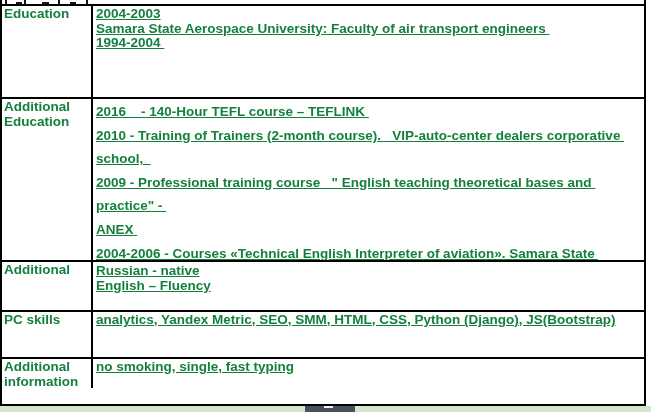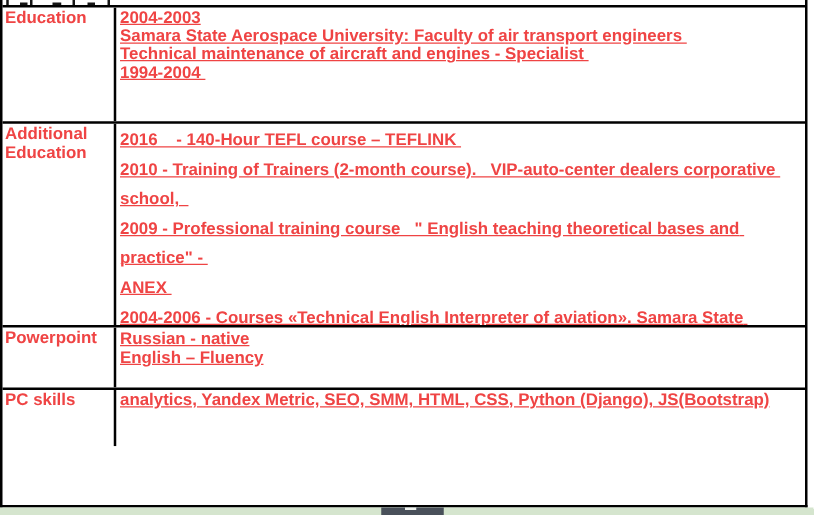--- a/index.html
+++ b/index.html
@@ -75,46 +75,50 @@
   .hnotch{
     position:absolute;left:19px;top:0;
     width:9px;height:2px;
     background:#eef2ee;
   }
 </style>
 </head>
 <body>
 
 <div class="screen">
-  <div class="doc-table" style="color: #ef4444;">
+  <div class="doc-table" style="color: #15803d;">
     <div class="clip-strip">
       <span class="frag f1"></span>
       <span class="frag f2"></span>
       <span class="frag f3"></span>
       <span class="frag f4"></span>
       <span class="frag f5"></span>
       <span class="frag f6"></span>
       <span class="frag f7"></span>
     </div>
     <div id="rows">
         <div class="row">
           <div class="label">Education</div>
-          <div class="content"><div class="line">2004-2003</div><div class="line">Samara State Aerospace University: Faculty of air transport engineers </div><div class="line">Technical maintenance of aircraft and engines - Specialist </div><div class="line">1994-2004 </div></div>
+          <div class="content"><div class="line">2004-2003</div><div class="line">Samara State Aerospace University: Faculty of air transport engineers </div><div class="line">1994-2004 </div></div>
         </div>
         <div class="row">
           <div class="label">Additional Education</div>
           <div class="content"><div class="line">2016    - 140-Hour TEFL course – TEFLINK </div><div class="line">2010 - Training of Trainers (2-month course).   VIP-auto-center dealers corporative </div><div class="line">school,  </div><div class="line">2009 - Professional training course   " English teaching theoretical bases and practice" - </div><div class="line">ANEX </div><div class="line">2004-2006 - Courses «Technical English Interpreter of aviation». Samara State Aerospace </div></div>
         </div>
         <div class="row">
-          <div class="label">Powerpoint</div>
+          <div class="label">Additional</div>
           <div class="content"><div class="line">Russian - native</div><div class="line">English – Fluency</div></div>
         </div>
         <div class="row">
           <div class="label">PC skills</div>
           <div class="content"><div class="line">analytics, Yandex Metric, SEO, SMM, HTML, CSS, Python (Django), JS(Bootstrap)</div></div>
+        </div>
+        <div class="row">
+          <div class="label">Additional information</div>
+          <div class="content"><div class="line">no smoking, single, fast typing</div></div>
         </div>
       </div>
   </div>
 
   <div class="hscroll" style="background: rgb(213, 229, 206);">
     <div class="hthumb" style="background: rgb(73, 80, 90);">
       <div class="hnotch" style="background: rgb(238, 242, 238);"></div>
     </div>
   </div>
 </div>

